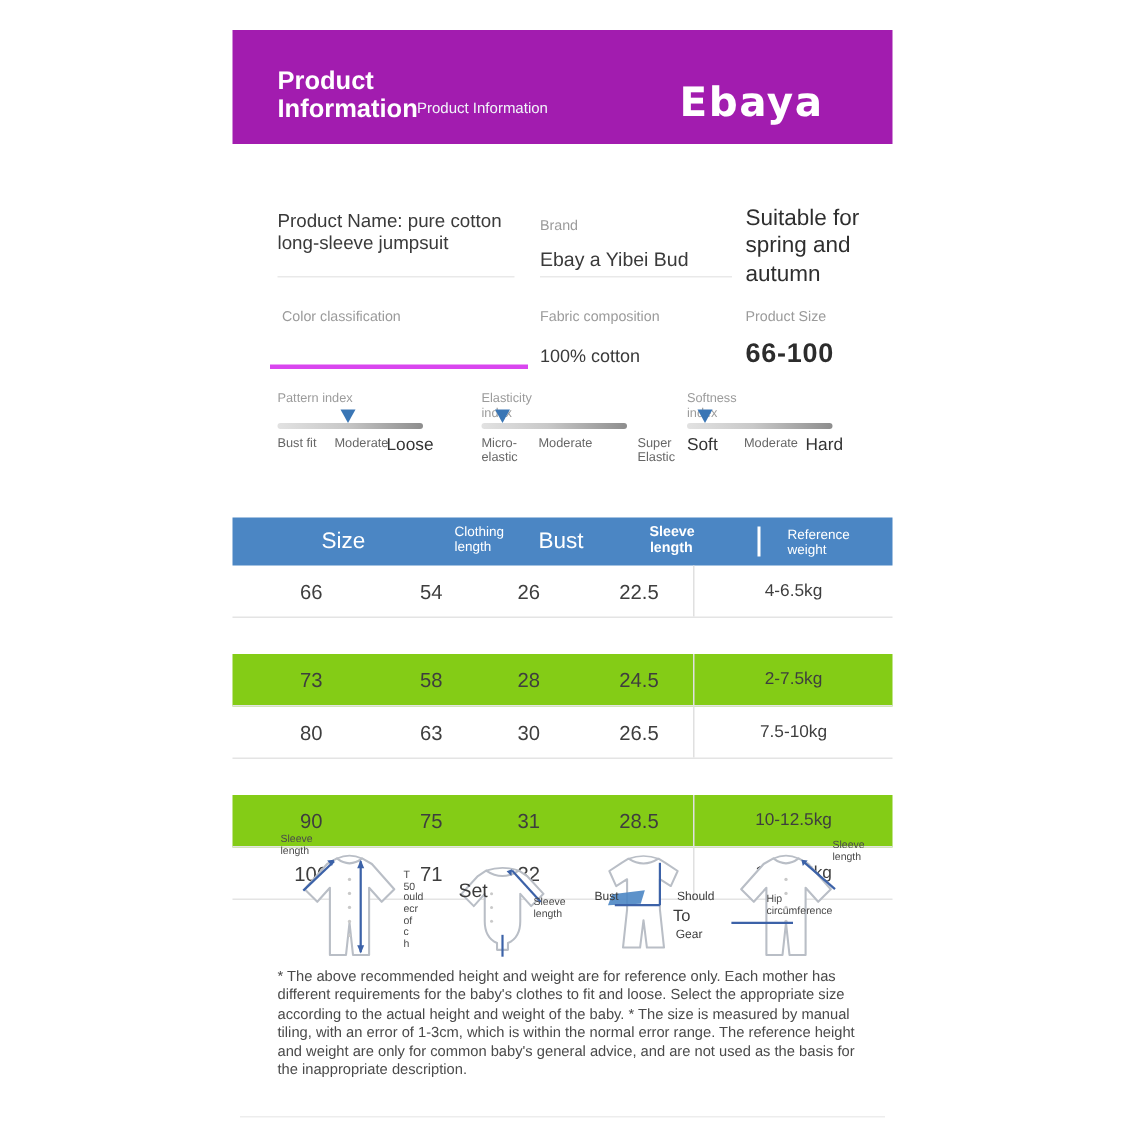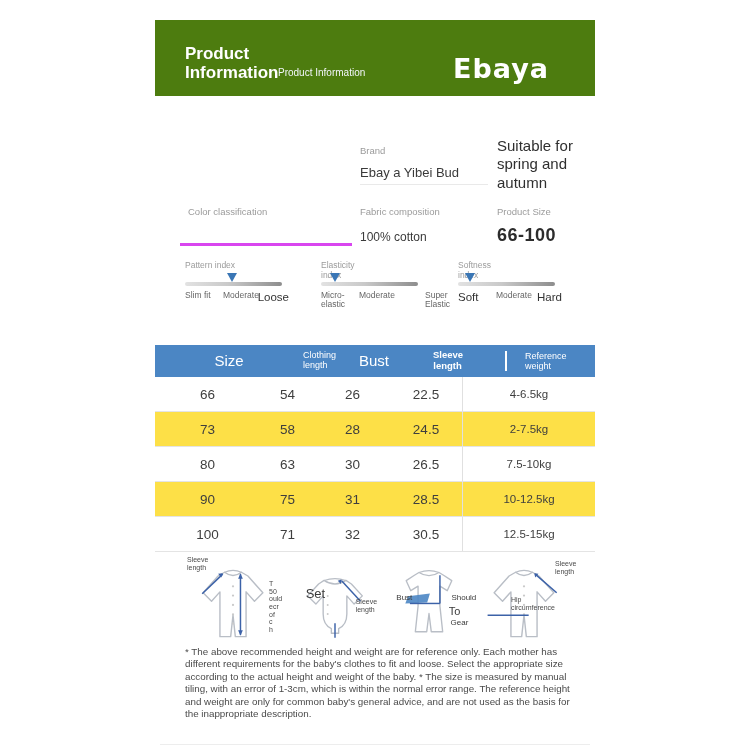--- a/index.html
+++ b/index.html
@@ -1,21 +1,21 @@
 <!DOCTYPE html>
 <html><head>
 <meta charset="utf-8">
 <style>
   html,body{margin:0;padding:0;background:#fff;}
   .page{position:relative;width:749px;height:749px;background:#fff;overflow:hidden;
         font-family:"Liberation Sans",sans-serif;color:#3d3d3d;}
   .content{position:absolute;left:155px;top:0;width:440px;height:749px;}
 
   
-  .hdr{position:absolute;left:0;top:20px;width:440px;height:76px;background:#4d7c0f;}
+  .hdr{position:absolute;left:0;top:20px;width:440px;height:76px;background:#a21caf;}
   .hdr-title{position:absolute;left:30px;top:24px;color:#fff;font-size:17px;font-weight:bold;line-height:1.12;}
   .hdr-sub{position:absolute;left:123px;top:47px;color:#f2f6fa;font-size:10px;}
   .hdr-logo{position:absolute;right:46px;top:33px;color:#fff;font-size:27px;font-weight:800;
             letter-spacing:1px;font-family:"DejaVu Sans",sans-serif;}
 
   
   .lbl{color:#9b9b9b;font-size:9.5px;}
   .d-pn{position:absolute;left:30px;top:140px;width:158px;height:44px;font-size:12.5px;line-height:1.16;
         color:#3a3a3a;border-bottom:1px solid #e9e9e9;}
   .d-brand{position:absolute;left:205px;top:140px;width:128px;height:44px;border-bottom:1px solid #e9e9e9;}
@@ -51,21 +51,21 @@
   .thead div{text-align:center;line-height:1.15;margin-left:43px;}
   .h-size{font-size:15px;} .h-bust{font-size:15px;}
   .h-cloth span{display:inline-block;width:40px;text-align:left;font-size:9px;}
   .h-sleeve{font-size:9.5px;font-weight:bold;}
   .h-ref{border-left:2px solid #fff;height:20px;display:flex;align-items:center;justify-content:center;}
   .h-ref span{display:inline-block;width:52px;text-align:left;font-size:9px;}
   .tbody .trow{height:34px;border-bottom:1px solid #e4e4e4;}
   .tbody .trow div{text-align:center;font-size:13.5px;color:#3e3e3e;}
   .tbody .trow .c-ref{font-size:11.5px;border-left:1px solid #e0e0e0;height:34px;
                       display:flex;align-items:center;justify-content:center;}
-  .tbody .alt{background:#fde047;}
+  .tbody .alt{background:#84cc16;margin-top:24px;}
 
   
   .diagrams{position:absolute;left:30px;top:556px;width:396px;height:88px;display:flex;justify-content:space-between;}
   .dg{position:relative;height:88px;}
   .dg svg{position:absolute;}
   .dg .tag{position:absolute;font-size:7px;line-height:1.15;color:#4a4a4a;}
   .dg .tag .wrapn{display:inline-block;width:26px;}
   .vfrag{position:absolute;right:4px;top:24px;font-size:7px;line-height:1.1;color:#4a4a4a;width:14px;}
   .vfrag div{white-space:nowrap;}
   .set-lbl{position:absolute;left:16px;top:30px;font-size:13px;color:#3a3a3a;}
@@ -89,20 +89,21 @@
 
     <div class="hdr">
       <div class="hdr-title">
         <div>Product</div>
         <div>Information</div>
       </div>
       <div class="hdr-sub">Product Information</div>
       <div class="hdr-logo">Ebaya</div>
     </div>
 
+    <div class="d-pn">Product Name: pure cotton long-sleeve jumpsuit</div>
     <div class="d-brand">
       <span class="lbl">Brand</span>
       <span class="val">Ebay a Yibei Bud</span>
     </div>
     <div class="d-season">Suitable for spring and autumn</div>
 
     <div class="d-color">
       <span class="lbl">Color classification</span>
     </div>
     <div class="d-fabric">
@@ -116,21 +117,21 @@
 
     <div class="idx i0">
       <div class="ttl">
         <div>Pattern index</div>
         <div></div>
       </div>
       <div class="track">
         <div class="marker" style="left: 48%;"></div>
       </div>
       <div class="labs">
-        <span class="lab-sm l1">Slim fit</span>
+        <span class="lab-sm l1">Bust fit</span>
         <span class="lab-sm l2">Moderate</span>
         <span class="lab-lg l3">Loose</span>
       </div>
     </div>
 
     <div class="idx i1">
       <div class="ttl">
         <div>Elasticity</div>
         <div>index</div>
       </div>

